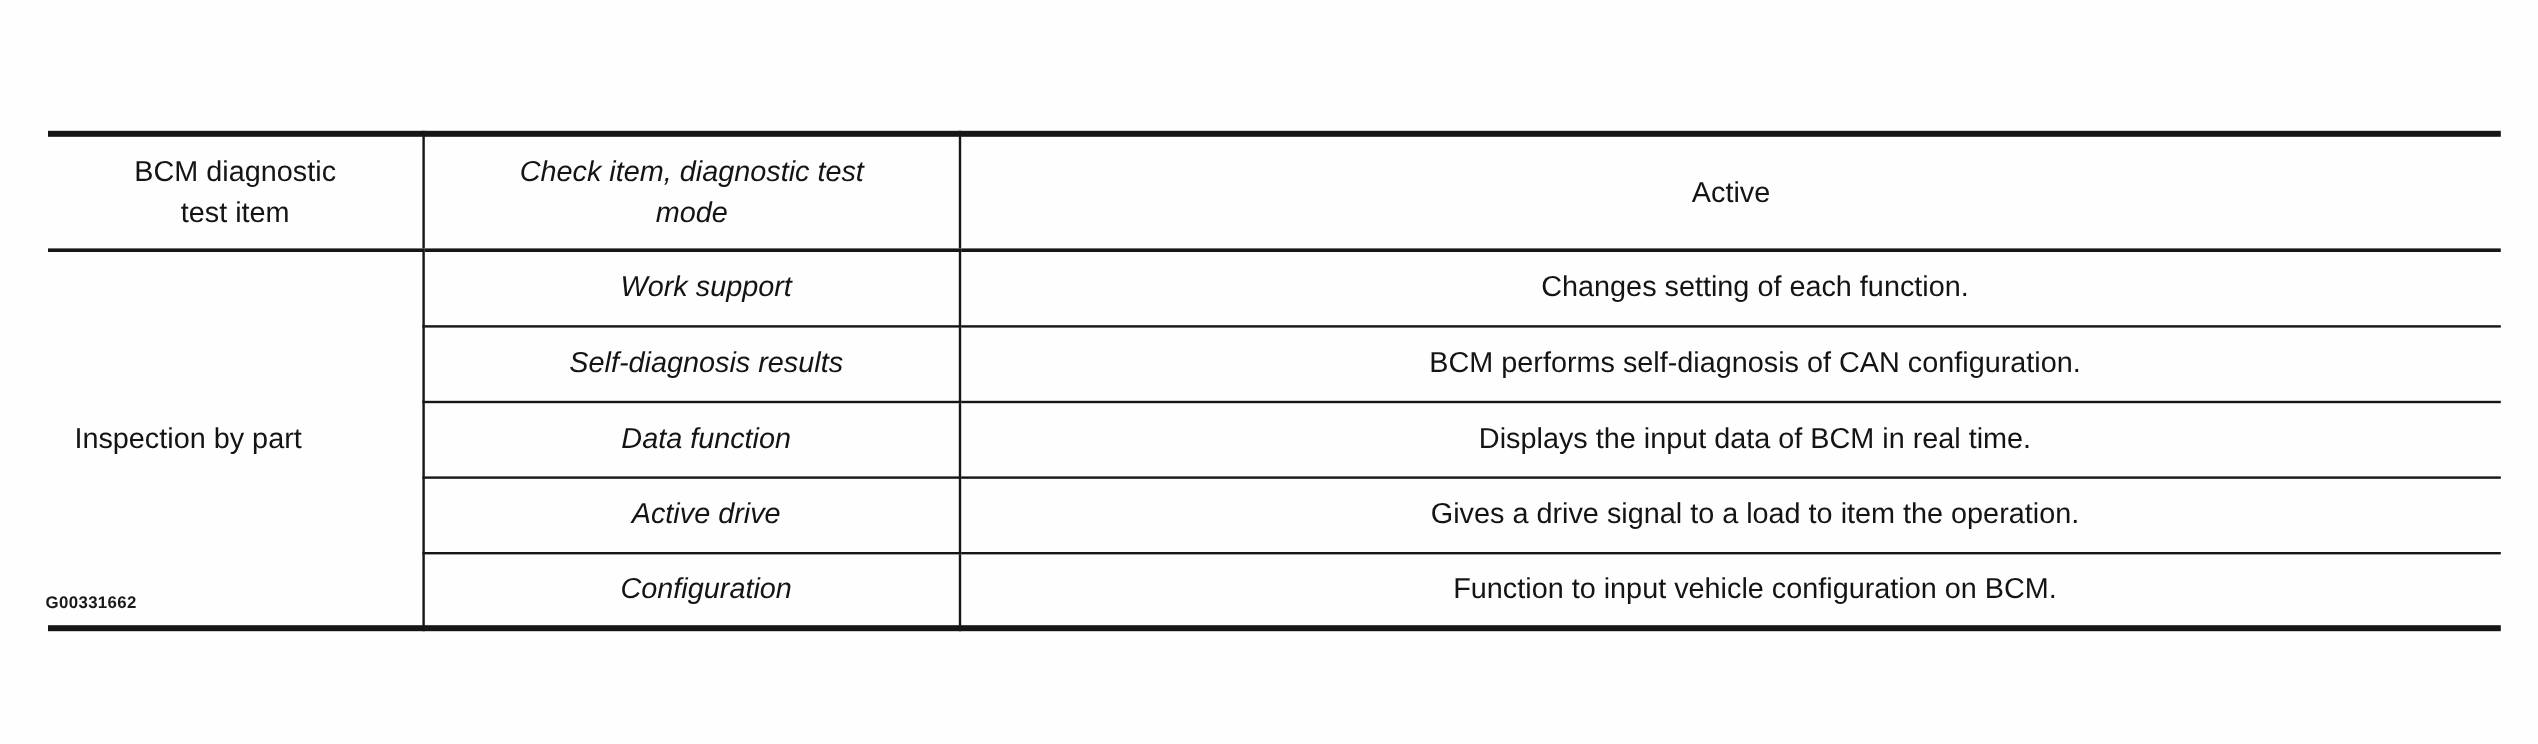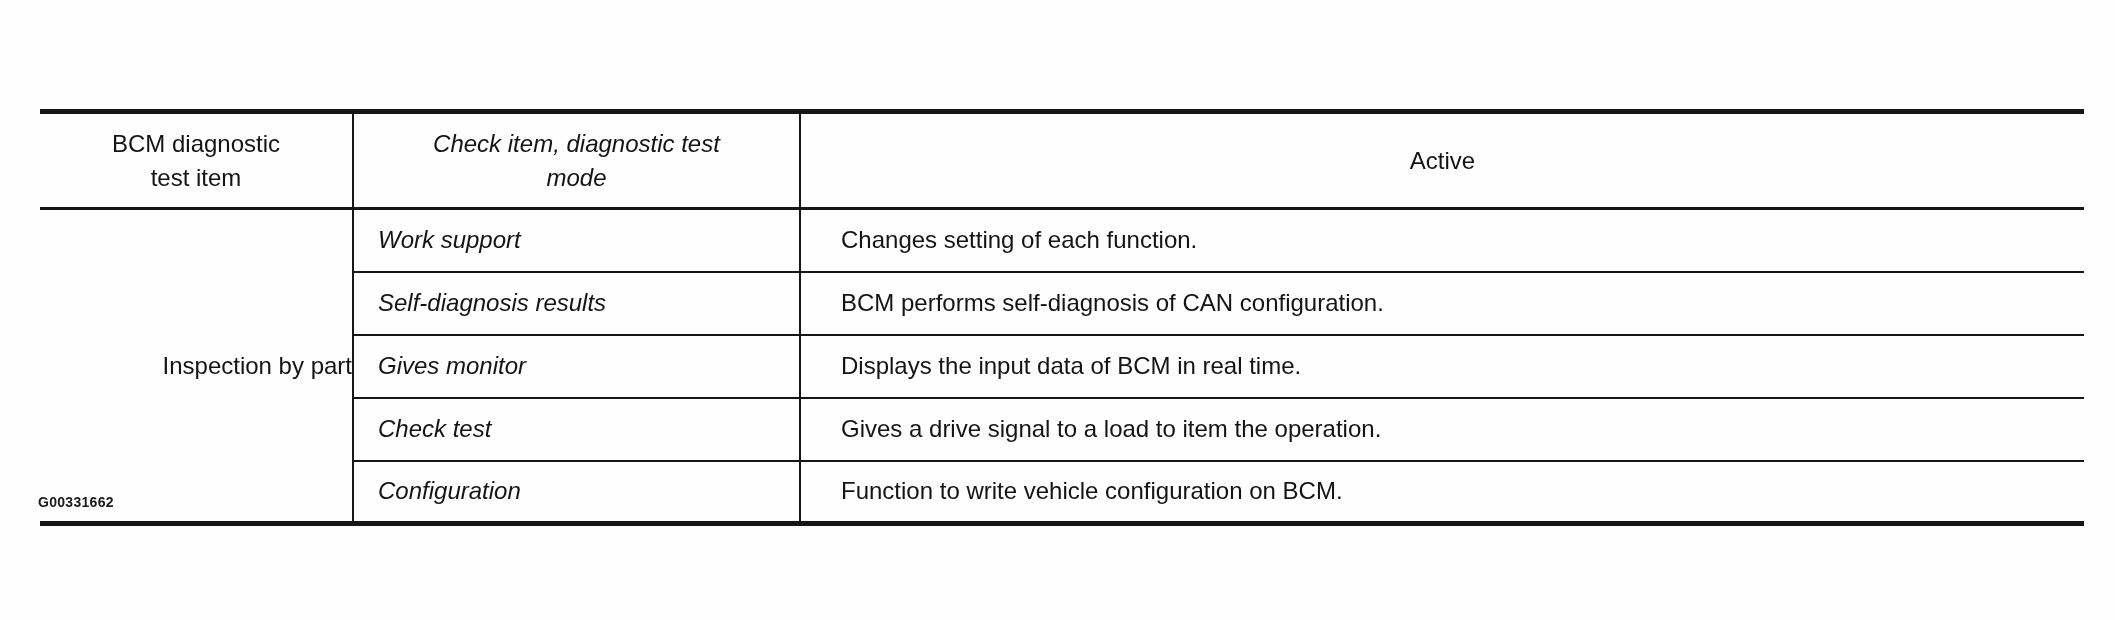--- a/index.html
+++ b/index.html
@@ -43,24 +43,25 @@
   }
   th.h1, td.group { border-right: 2px solid #161616; }
   th.h2, td.mode  { border-right: 2px solid #161616; font-style: italic; }
   tbody td {
     height: 63px;
     font-size: 24px;
     font-weight: 400;
     vertical-align: middle;
     border-bottom: 2px solid #161616;
     color: #141414;
+    text-align: center;
   }
   tbody tr:last-child td { border-bottom: none; }
   td.group {
-    text-align: right;
+    text-align: left;
     padding-left: 22px;
     white-space: nowrap;
     border-bottom: none;
   }
   td.mode { padding-left: 24px; white-space: nowrap; }
   td.content { padding-left: 40px; }
   .figure-id {
     position: absolute;
     left: 38px;
     top: 494px;
@@ -94,29 +95,29 @@
       <tr>
         <td class="group" rowspan="5">Inspection by part</td>
         <td class="mode">Work support</td>
         <td class="content">Changes setting of each function.</td>
       </tr>
       <tr>
         <td class="mode">Self-diagnosis results</td>
         <td class="content">BCM performs self-diagnosis of CAN configuration.</td>
       </tr>
       <tr>
-        <td class="mode">Gives monitor</td>
+        <td class="mode">Data function</td>
         <td class="content">Displays the input data of BCM in real time.</td>
       </tr>
       <tr>
-        <td class="mode">Check test</td>
+        <td class="mode">Active drive</td>
         <td class="content">Gives a drive signal to a load to item the operation.</td>
       </tr>
       <tr>
         <td class="mode">Configuration</td>
-        <td class="content">Function to write vehicle configuration on BCM.</td>
+        <td class="content">Function to input vehicle configuration on BCM.</td>
       </tr>
     </tbody>
   </table>
 
   <div class="figure-id">G00331662</div>
 
 </div>
 
 </body></html>

